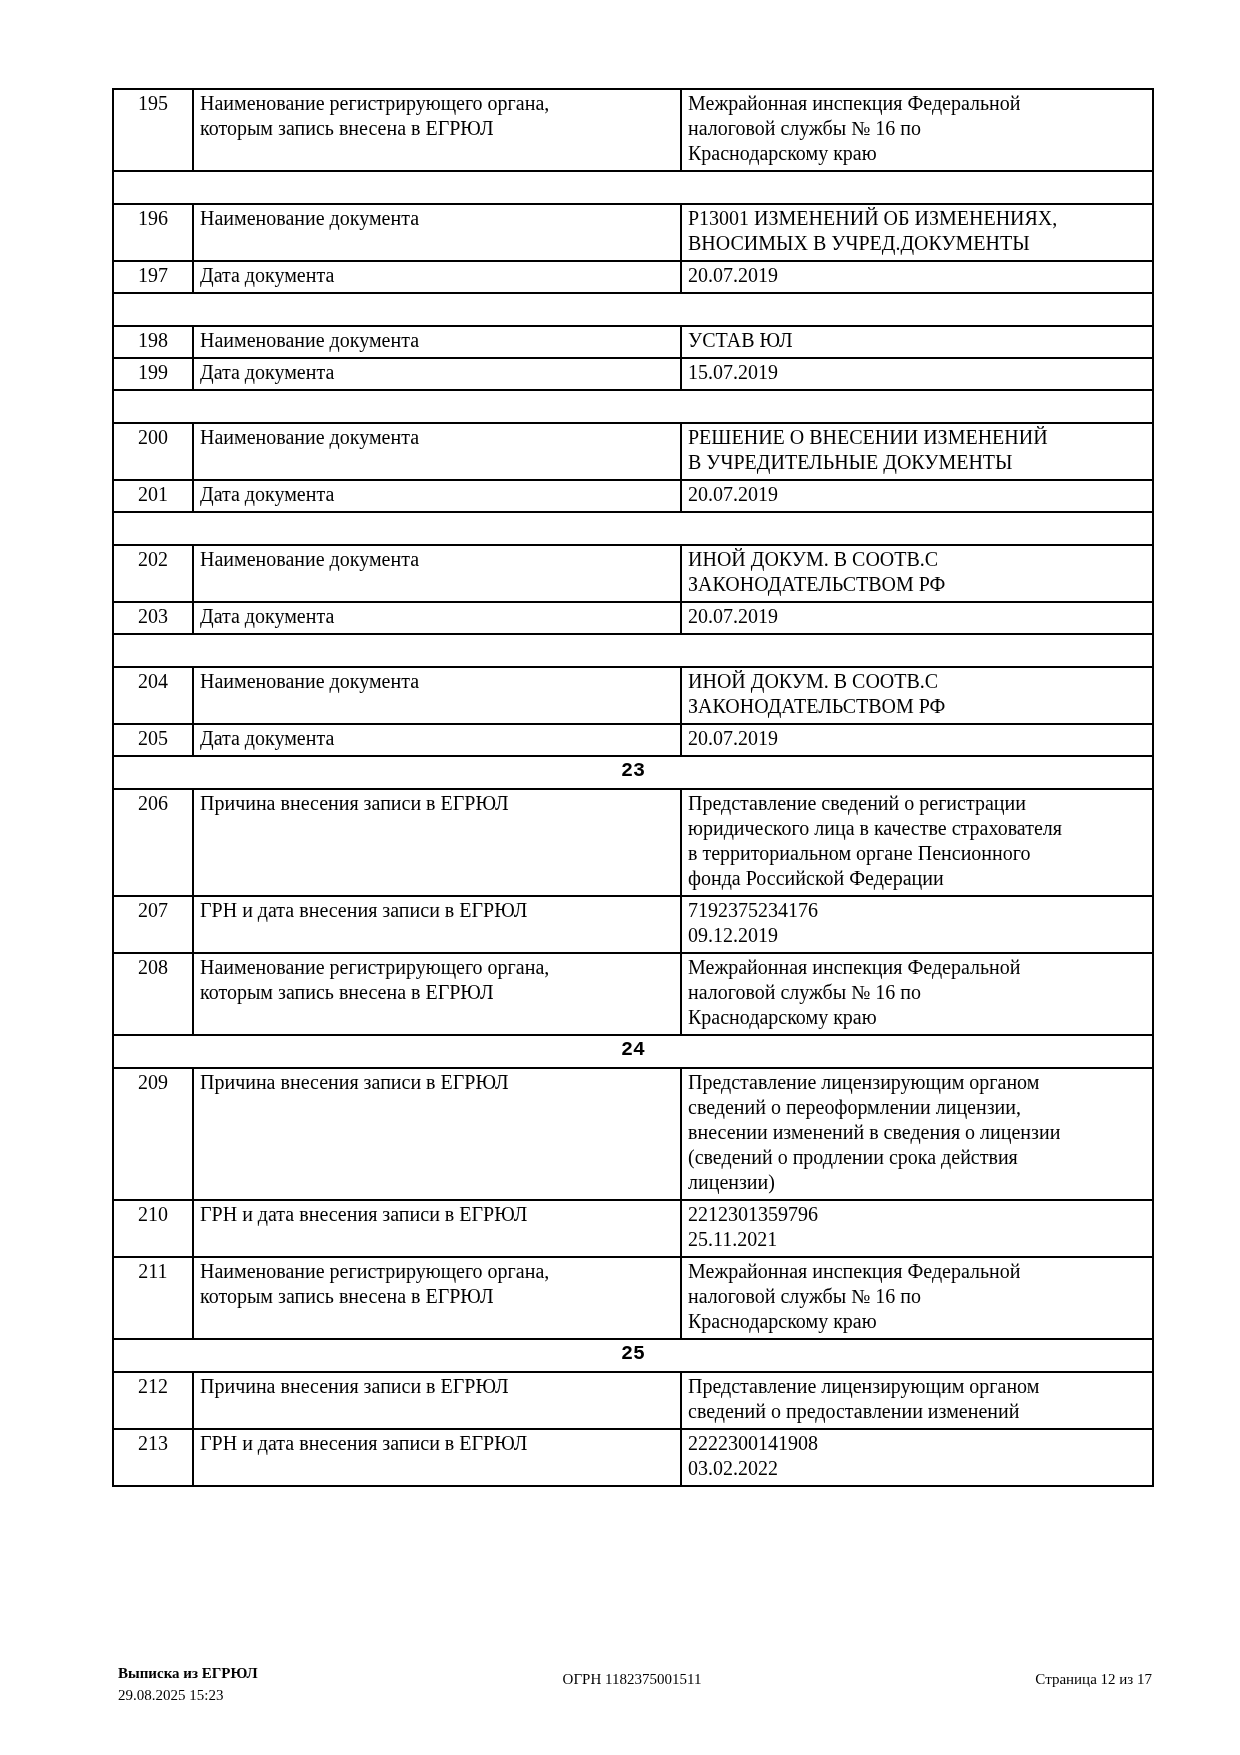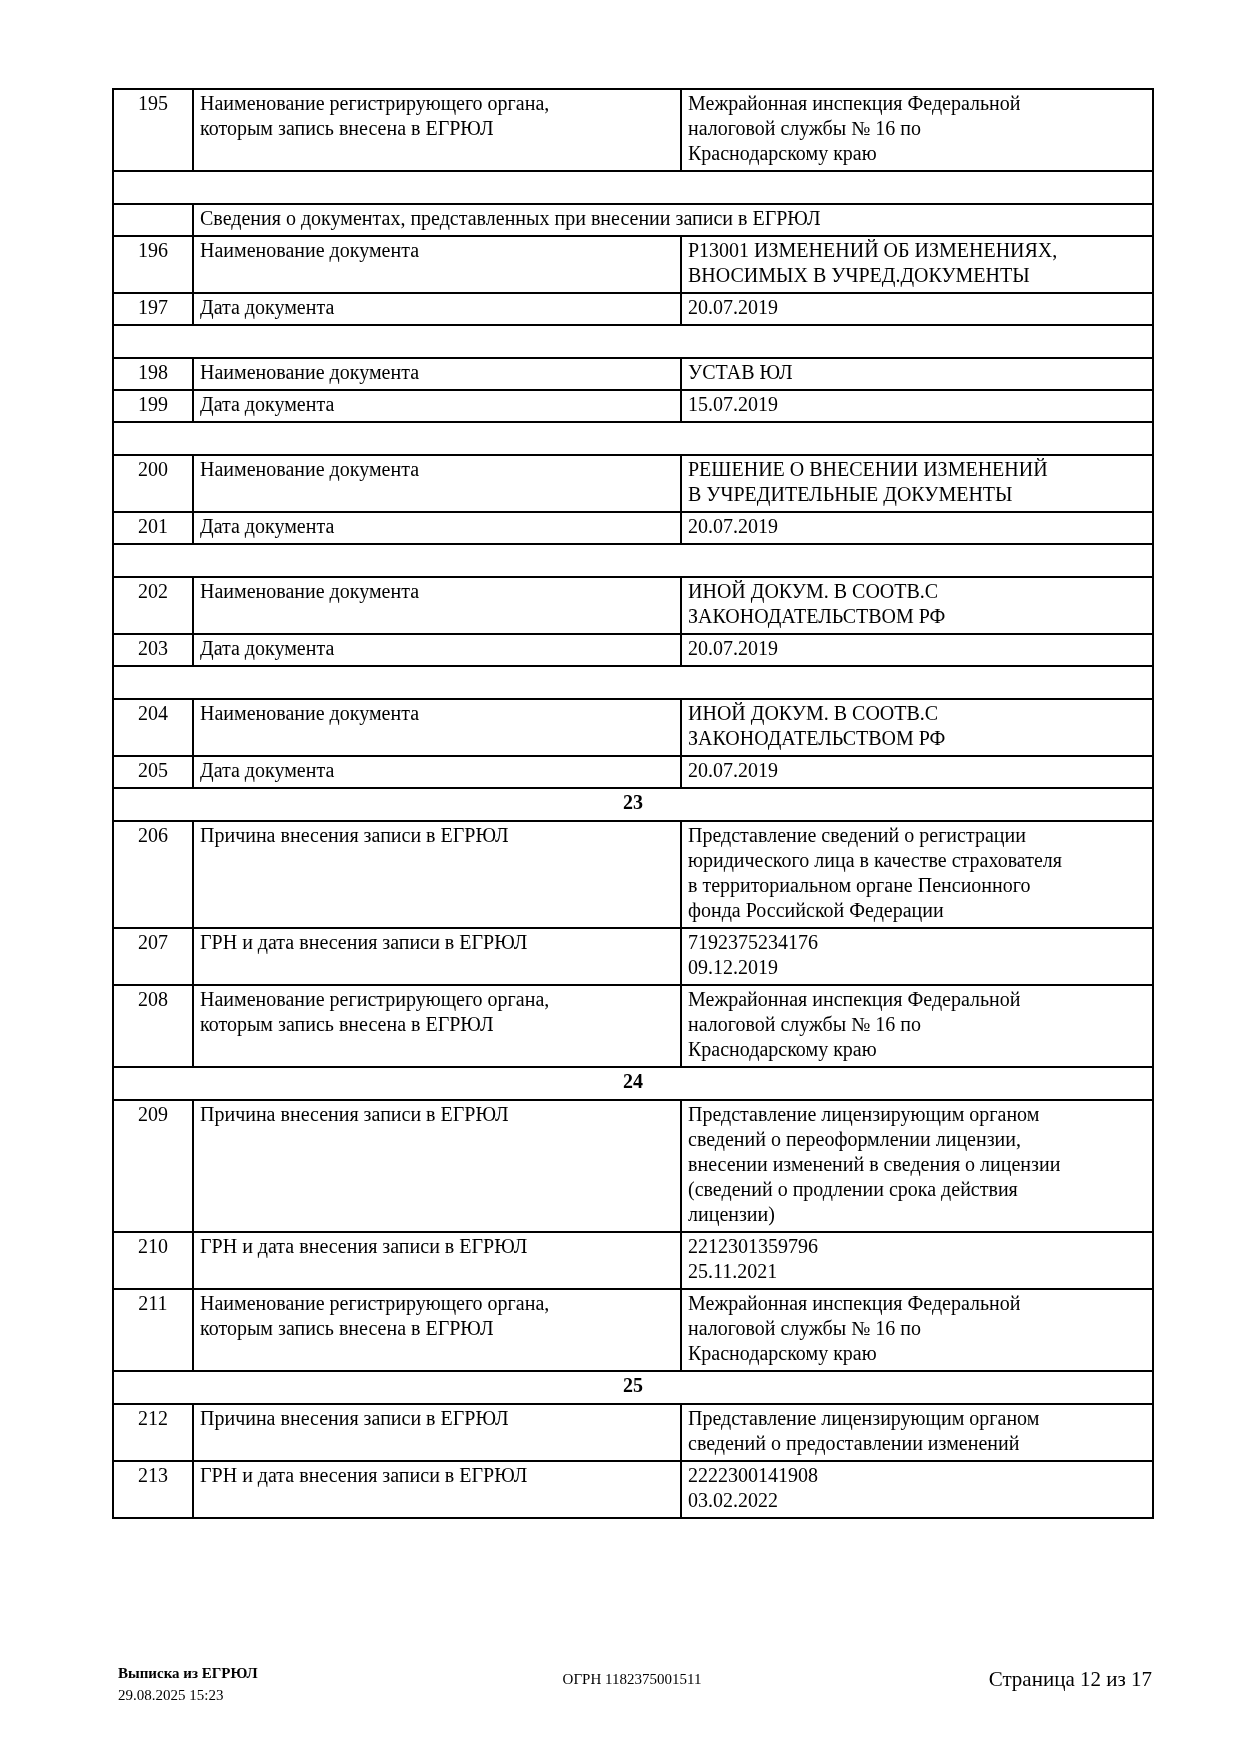--- a/index.html
+++ b/index.html
@@ -15,34 +15,34 @@
   }
   table.registry td{
     border:2px solid #000;
     vertical-align:top;
     font-size:20px;line-height:25px;
     padding:1px 6px 4px 6px;
     overflow:hidden;
   }
   td.c-num{text-align:center;padding:1px 2px 4px 2px;}
   td.c-spacer{height:26px;padding:0;}
-  td.c-section{text-align:center;font-weight:bold;height:26px;padding:1px 6px;}
+  td.c-section{text-align:center;font-weight:bold;height:26px;padding:1px 6px;font-family:Liberation Mono, monospace;}
   td.c-span-header{padding:1px 6px;}
   .footer-left{
     position:absolute;left:118px;top:1646px;
     font-size:15px;line-height:22px;
   }
   .footer-left .doc-type{font-weight:bold;margin-top:16px;}
   .footer-center{
     position:absolute;left:112px;top:1668px;width:1040px;
     text-align:center;font-size:15px;line-height:22px;
   }
   .footer-right{
     position:absolute;right:88px;top:1668px;
-    font-size:21px;line-height:22px;text-align:right;
+    font-size:15px;line-height:22px;text-align:right;
   }
 </style>
 </head>
 <body>
 
 <table class="registry">
   <colgroup>
     <col style="width:80px">
     <col style="width:488px">
     <col style="width:472px">
@@ -57,24 +57,20 @@
         <td class="c-val">
           <div>Межрайонная инспекция Федеральной</div>
           <div>налоговой службы № 16 по</div>
           <div>Краснодарскому краю</div>
         </td>
       </tr>
       <tr>
         <td class="c-spacer" colspan="3"></td>
       </tr>
       <tr>
-        <td class="c-num"></td>
-        <td class="c-span-header" colspan="2">Сведения о документах, представленных при внесении записи в ЕГРЮЛ</td>
-      </tr>
-      <tr>
         <td class="c-num">196</td>
         <td class="c-key">
           <div>Наименование документа</div>
         </td>
         <td class="c-val">
           <div>Р13001 ИЗМЕНЕНИЙ ОБ ИЗМЕНЕНИЯХ,</div>
           <div>ВНОСИМЫХ В УЧРЕД.ДОКУМЕНТЫ</div>
         </td>
       </tr>
       <tr>

